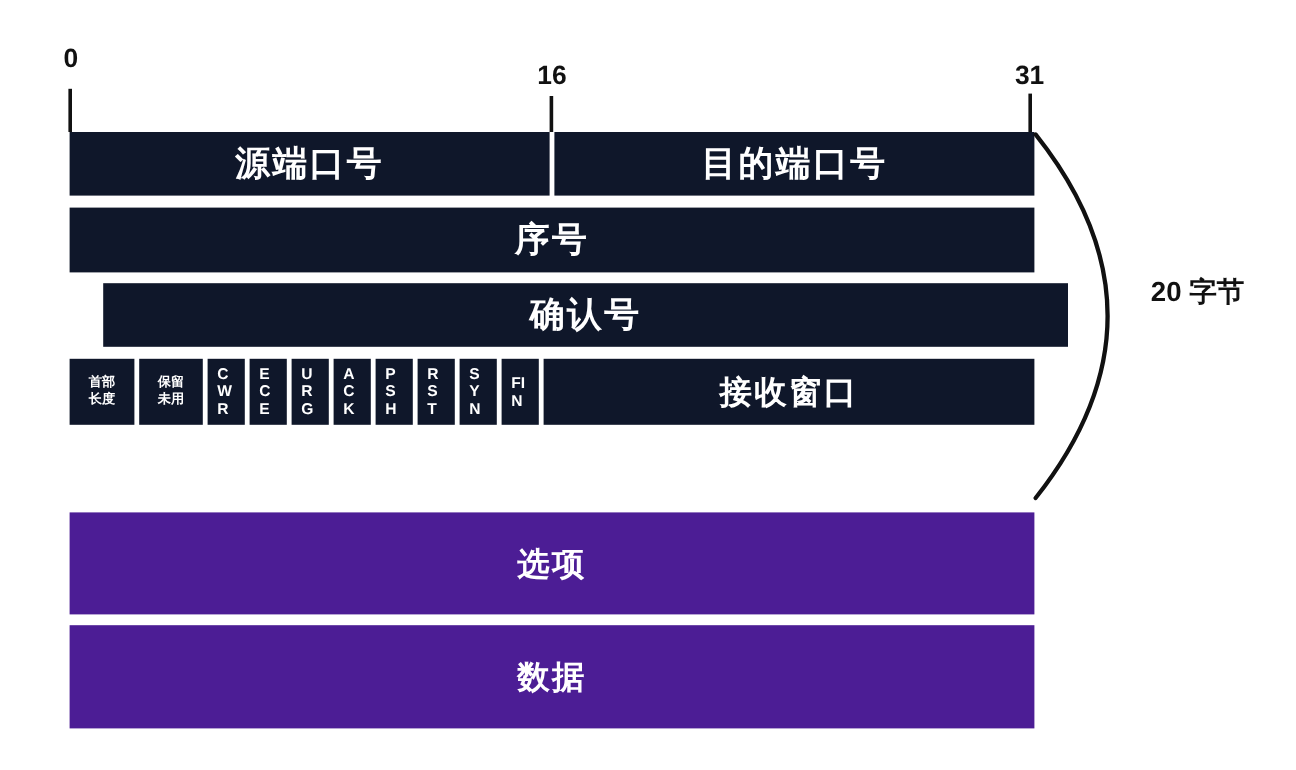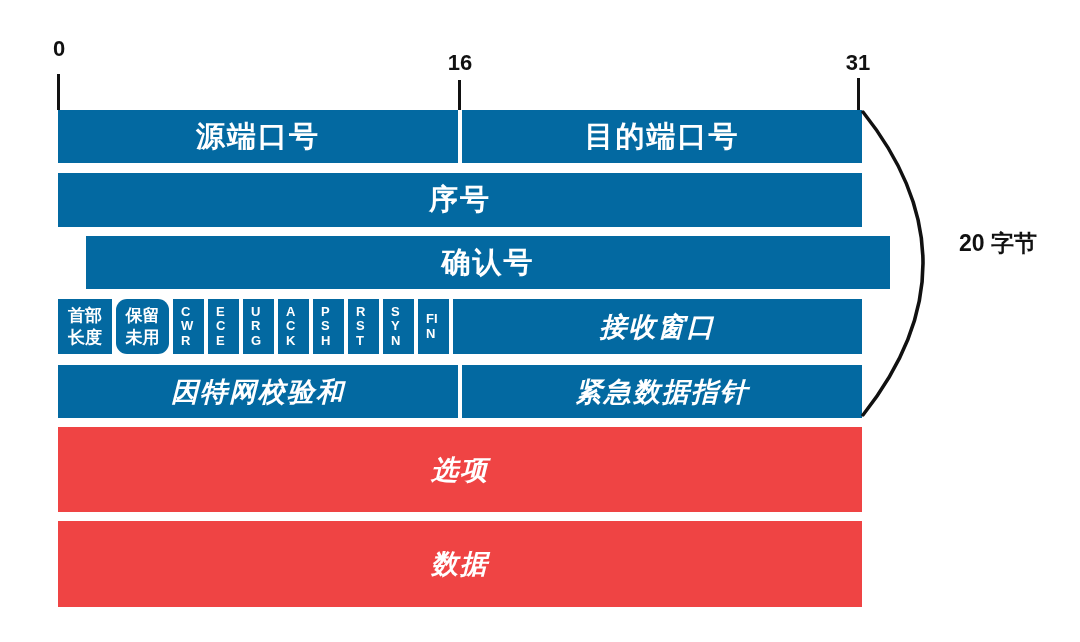--- a/index.html
+++ b/index.html
@@ -12,29 +12,29 @@
     position:absolute;text-align:center;font-size:22px;font-weight:700;color:#111;
     width:44px;
   }
   .tick-line{position:absolute;width:3px;background:#111;}
   
   .row{position:absolute;left:58px;width:804px;display:flex;gap:4px;}
   .cell{
     display:flex;align-items:center;justify-content:center;
     color:#ffffff;font-weight:700;text-align:center;
   }
-  .blue{background:#0369a1;}
-  .green{background:#ef4444;}
+  .blue{background:#0f172a;}
+  .green{background:#4c1d95;}
   .half{flex:0 0 400px;}
   .full{flex:1 1 auto;}
   .grow{flex:1 1 auto;}
   .lbl-xl{font-size:29px;letter-spacing:2px;}
-  .lbl-lg{font-size:27px;letter-spacing:2px;font-style:italic;}
-  .two-line{flex:0 0 54px;font-size:17px;line-height:1.25;align-items:center;}
-  .two-line.narrow{flex:0 0 53px;border-radius:11px;}
+  .lbl-lg{font-size:27px;letter-spacing:2px;}
+  .two-line{flex:0 0 54px;font-size:11px;line-height:1.25;align-items:center;}
+  .two-line.narrow{flex:0 0 53px;}
   .flag{flex:0 0 31px;}
   .flag-text{
     display:block;width:1.15em;margin:0 auto;word-break:break-all;
     font-size:13px;line-height:1.1;text-align:left;letter-spacing:0;
   }
   .r1{top:110px;height:53px;}
   .r2{top:173px;height:54px;}
   .r3{top:236px;height:53px;padding-left:28px;}
   .r4{top:299px;height:55px;}
   .r5{top:365px;height:53px;}
@@ -117,28 +117,20 @@
         <span class="flag-text">SYN</span>
       </div>
     <div class="cell blue flag">
         <span class="flag-text">FIN</span>
       </div>
     <div class="cell blue grow lbl-lg">
       <span>接收窗口</span>
     </div>
   </div>
 
-  <div class="row r5">
-    <div class="cell blue half lbl-lg">
-      <span>因特网校验和</span>
-    </div>
-    <div class="cell blue half lbl-lg">
-      <span>紧急数据指针</span>
-    </div>
-  </div>
 
   <div class="row r6">
     <div class="cell green full lbl-lg">
       <span>选项</span>
     </div>
   </div>
 
   <div class="row r7">
     <div class="cell green full lbl-lg">
       <span>数据</span>

